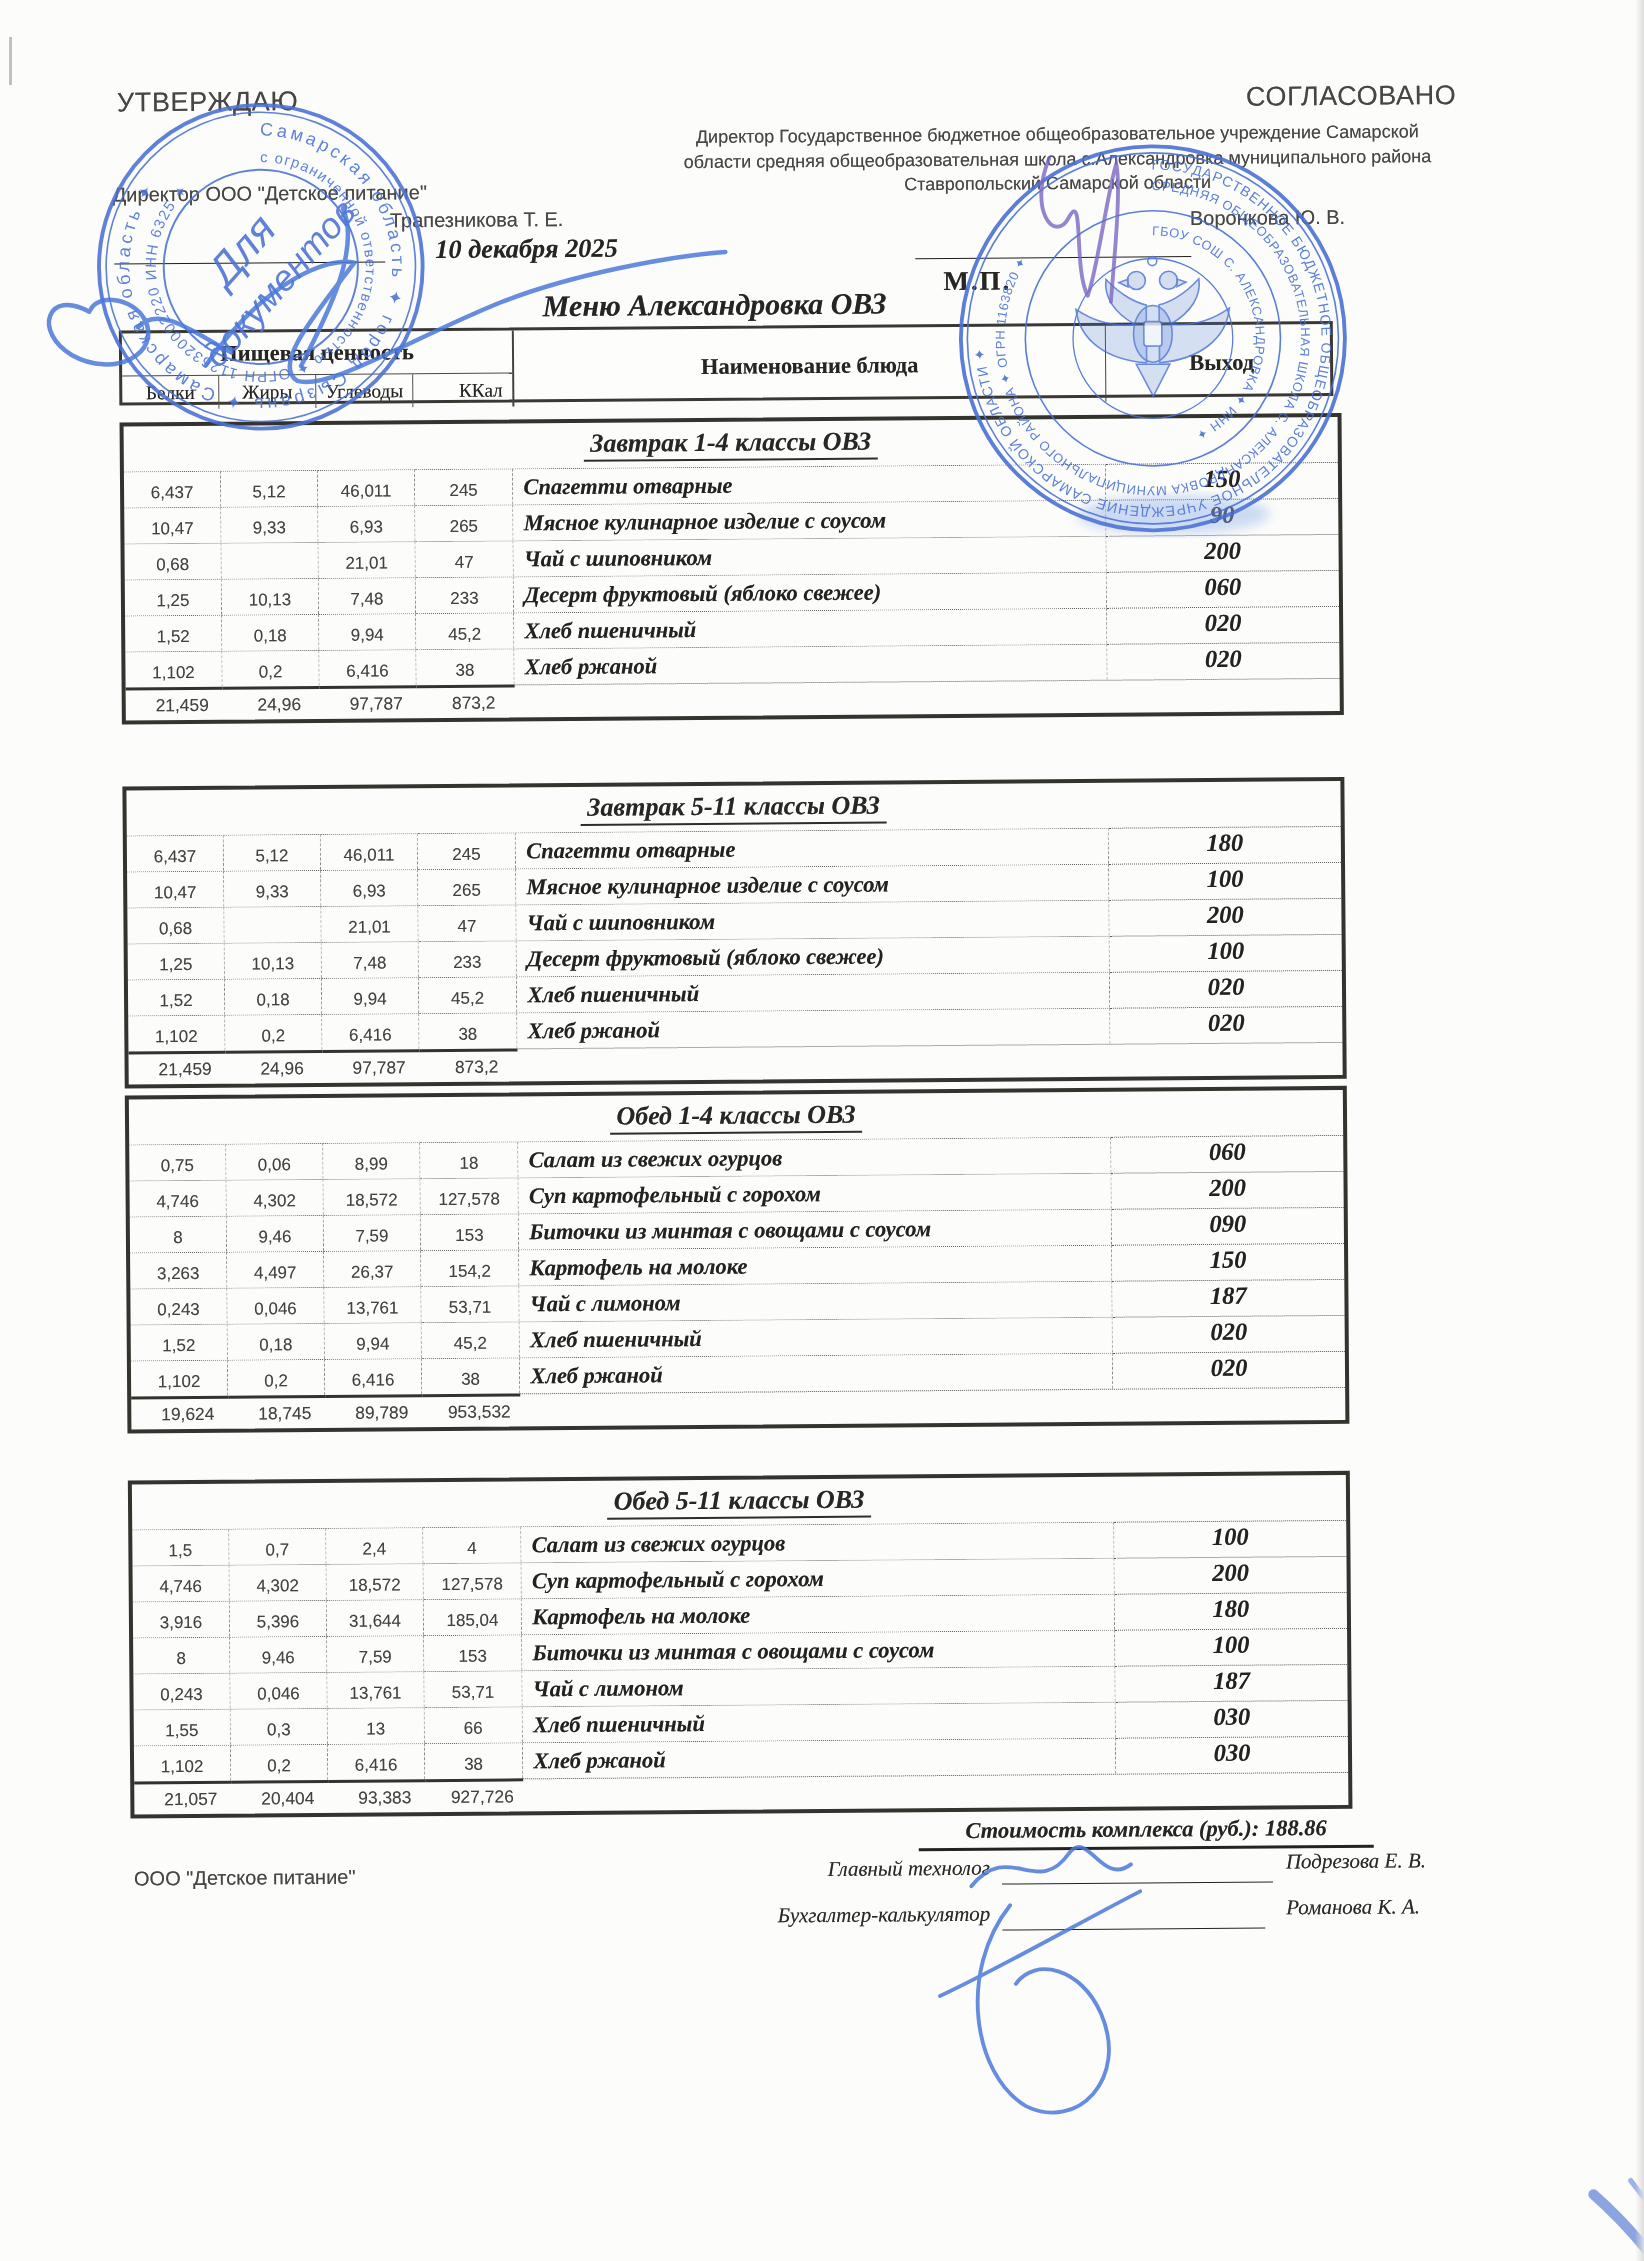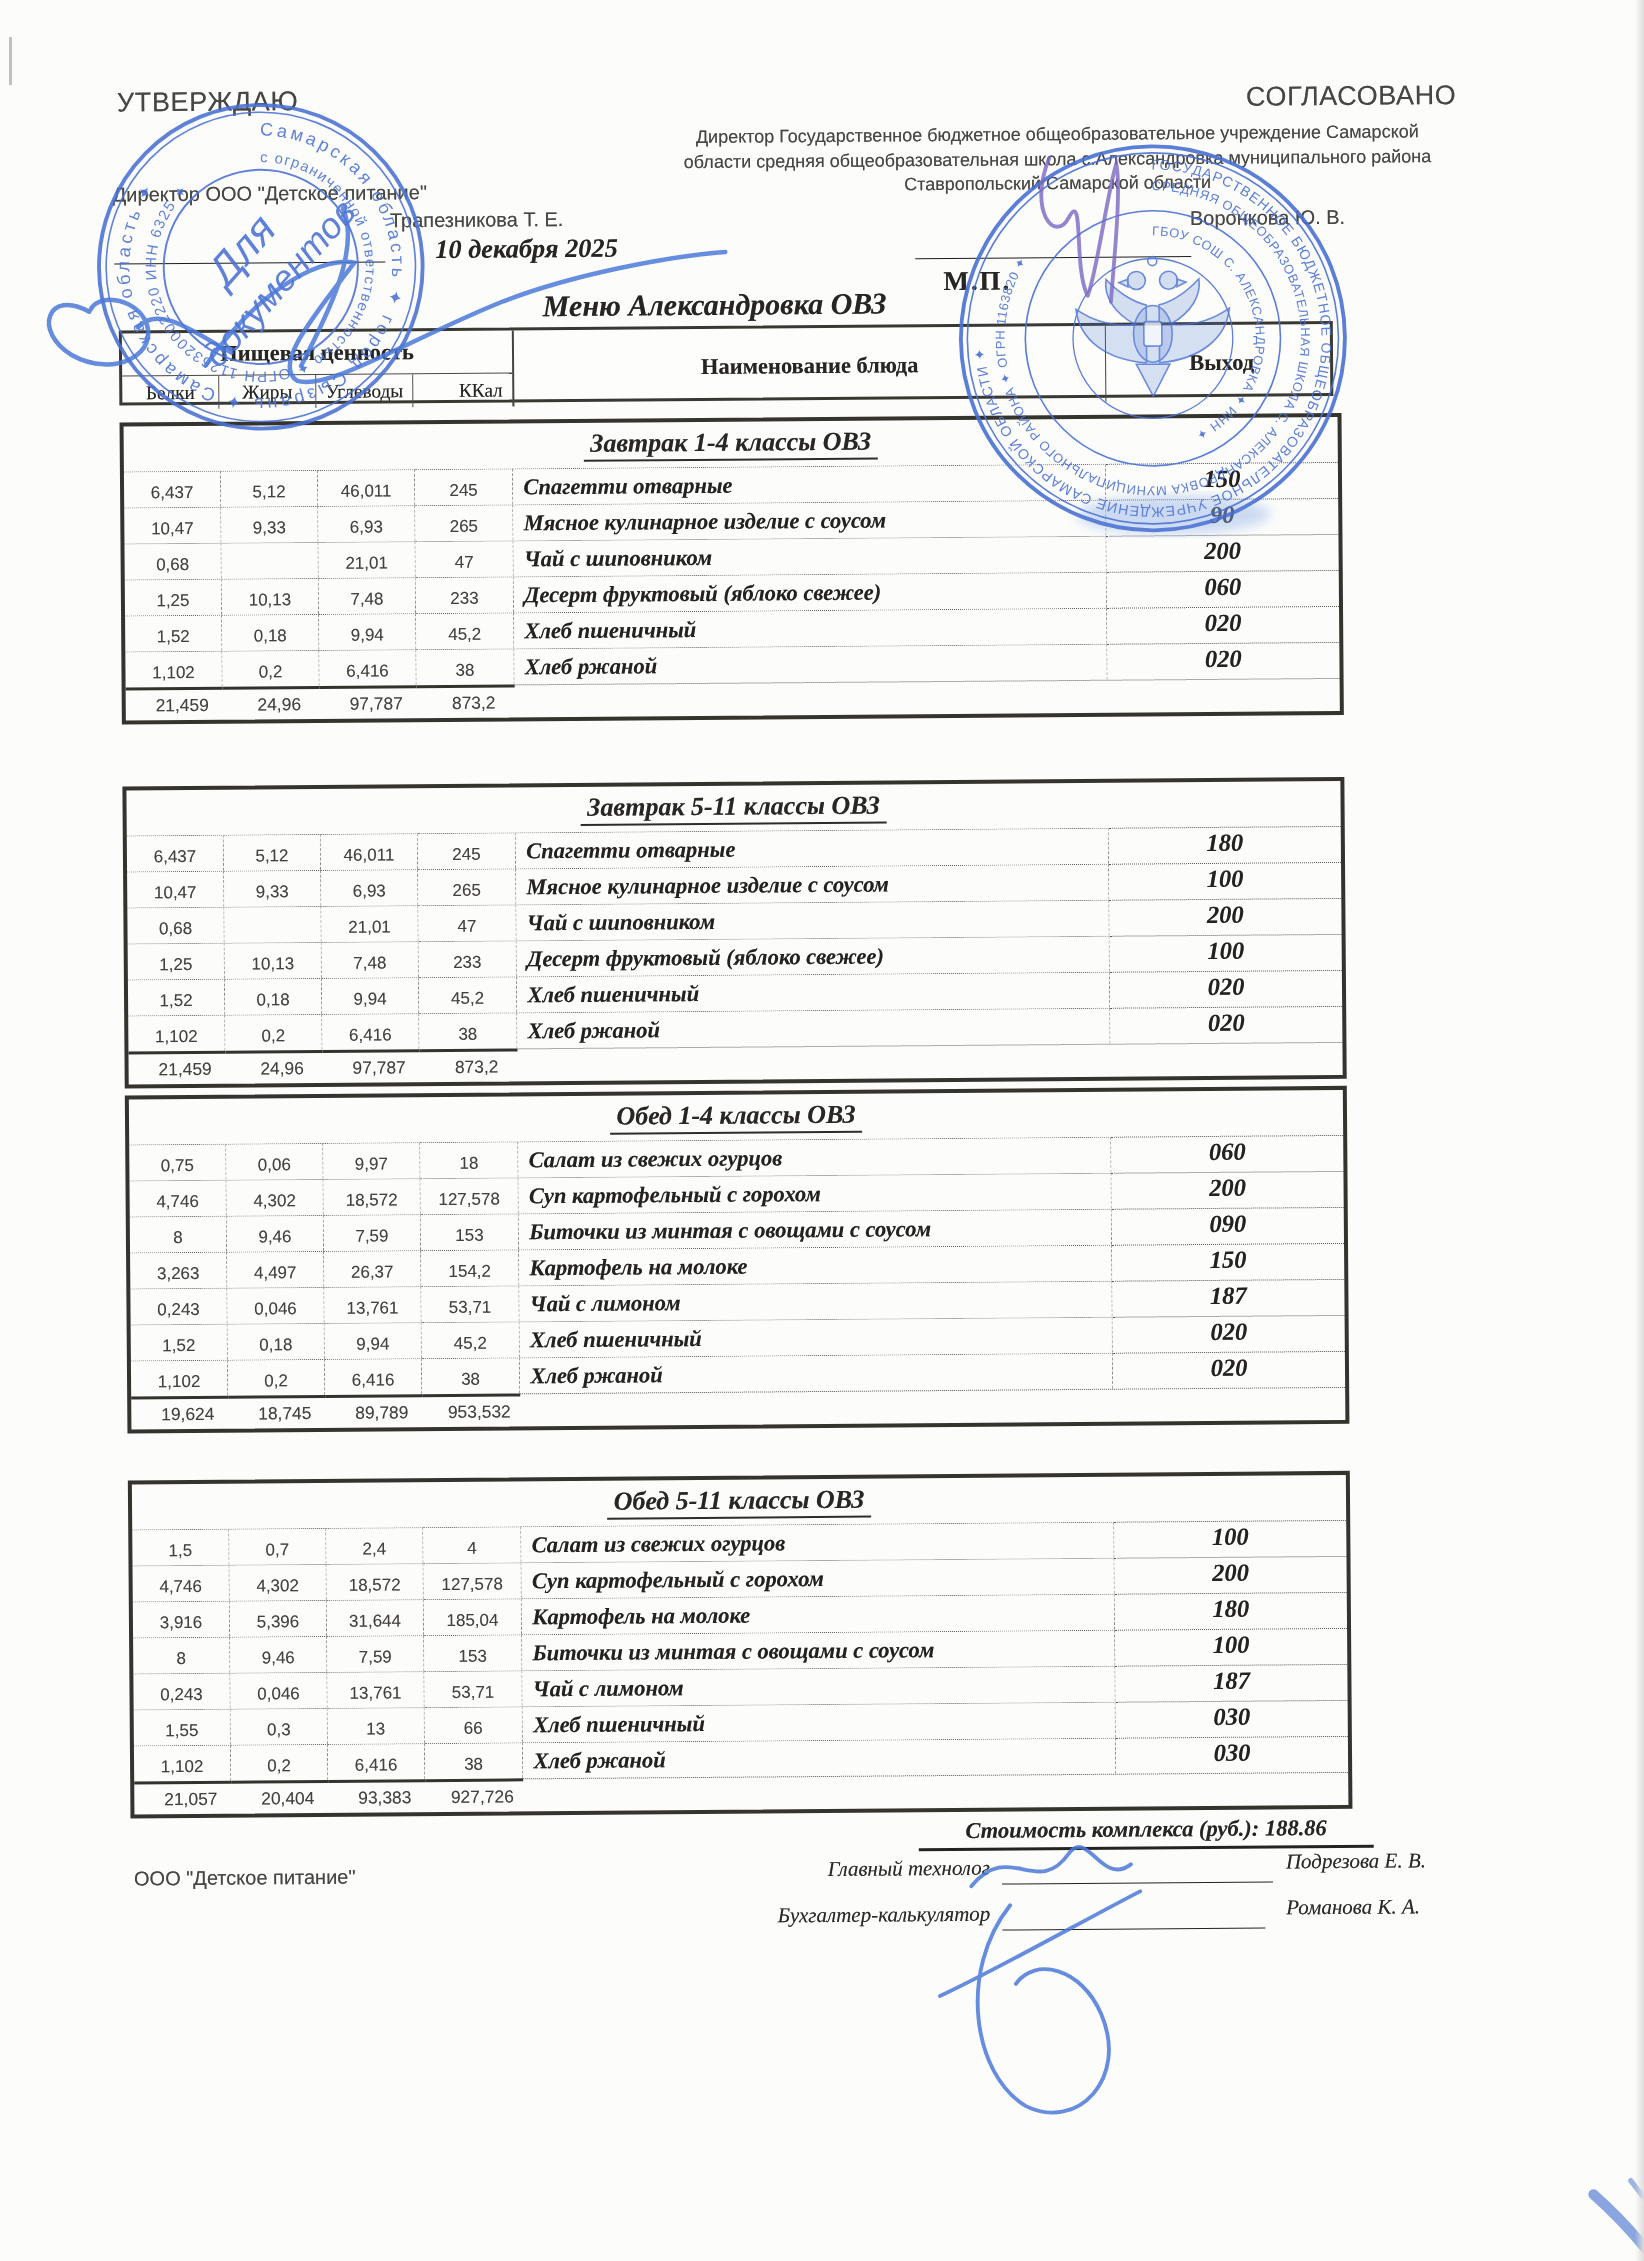--- a/index.html
+++ b/index.html
@@ -219,21 +219,21 @@
         <div class="cell tot">97,787</div>
         <div class="cell tot">873,2</div>
         <div class="cell tot-fill"></div>
       </div>
     <div class="menu-table menu-3" style="grid-template-rows: 45px repeat(7, 36px) 33px;">
         <div class="mt-title">
           <span>Обед 1-4 классы ОВЗ</span>
         </div>
         <div class="cell num">0,75</div>
         <div class="cell num">0,06</div>
-        <div class="cell num">9,97</div>
+        <div class="cell num">8,99</div>
         <div class="cell num">18</div>
         <div class="cell dish">Салат из свежих огурцов</div>
         <div class="cell out">060</div>
         <div class="cell num">4,746</div>
         <div class="cell num">4,302</div>
         <div class="cell num">18,572</div>
         <div class="cell num">127,578</div>
         <div class="cell dish">Суп картофельный с горохом</div>
         <div class="cell out">200</div>
         <div class="cell num">8</div>

